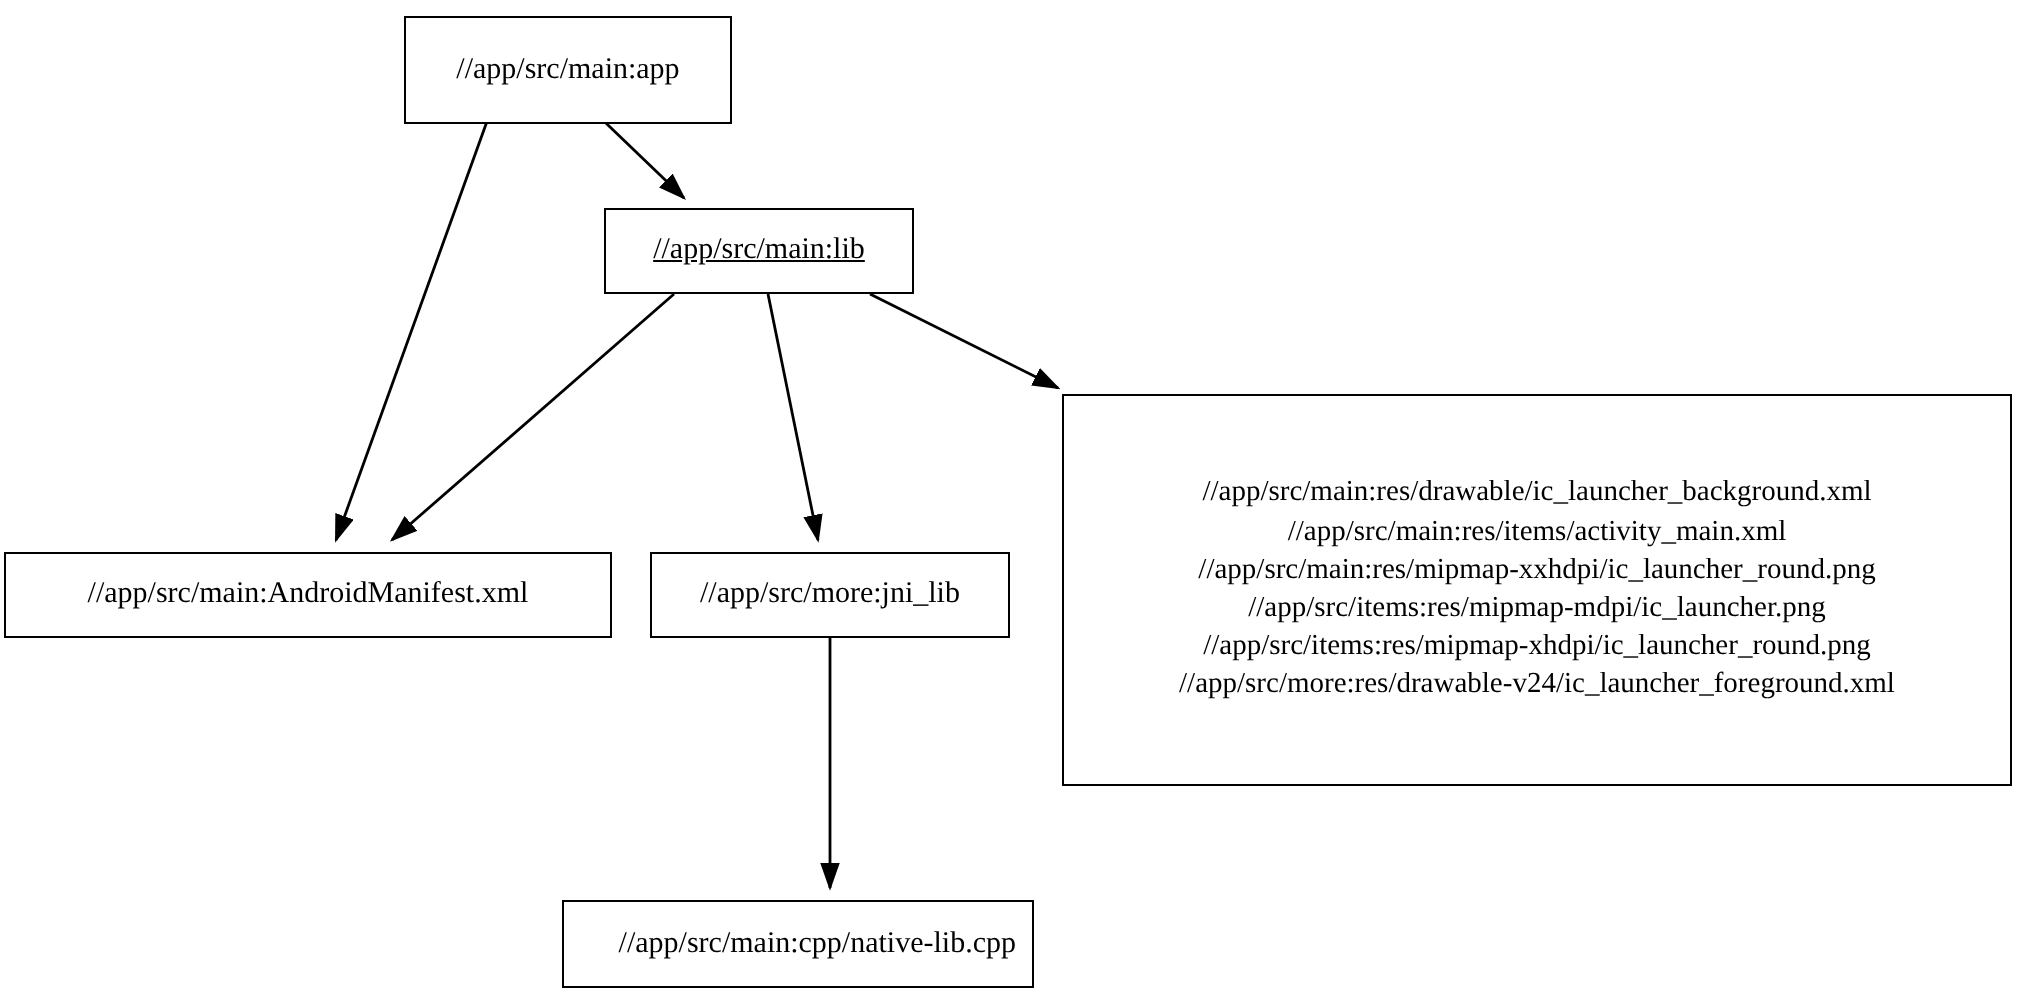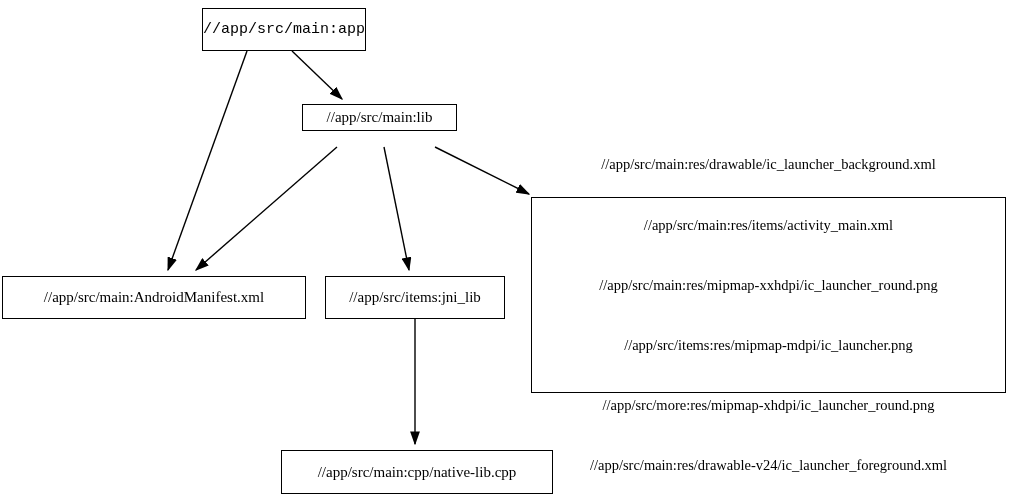--- a/index.html
+++ b/index.html
@@ -38,41 +38,40 @@
     font-size: 15px;
     line-height: 1.0;
     white-space: nowrap;
     z-index: 2;
   }
   .node-label {
     display: block;
     padding: 0 8px;
   }
   
-  #node-app      { left: 202px; top: 8px;   width: 164px; height: 43px; font-family: Liberation Mono, monospace; }
-  #node-lib      { left: 302px; top: 104px; width: 155px; height: 27px; }
+  #node-app      { left: 202px; top: 8px;   width: 164px; height: 54px; }
+  #node-lib      { left: 302px; top: 104px; width: 155px; height: 43px; text-decoration: underline; }
   #node-manifest { left: 2px;   top: 276px; width: 304px; height: 43px; }
   #node-jni      { left: 325px; top: 276px; width: 180px; height: 43px; }
-  #node-cpp      { left: 281px; top: 450px; width: 272px; height: 44px; }
+  #node-cpp      { left: 281px; top: 450px; width: 236px; height: 44px; justify-content: flex-end; }
   #node-resources {
     left: 531px; top: 197px; width: 475px; height: 196px;
     align-items: center;
     justify-content: center;
   }
   .resource-list {
     display: block;
     width: 100%;
     text-align: center;
     font-size: 14.5px;
     line-height: 19.2px;
     white-space: nowrap;
   }
   .resource-list .res-line {
     display: block;
-    margin-top: 41px;
   }
 </style>
 </head>
 <body>
 
 <div id="graph-canvas">
 
   <svg id="edge-layer" viewBox="0 0 1018 496" width="1018" height="496" xmlns="http://www.w3.org/2000/svg">
     <defs>
       <marker id="arrowhead" markerWidth="10" markerHeight="7" refX="9" refY="3.5" orient="auto" markerUnits="strokeWidth">
@@ -99,31 +98,31 @@
 
   <div class="graph-node" id="node-lib">
     <span class="node-label">//app/src/main:lib</span>
   </div>
 
   <div class="graph-node" id="node-manifest">
     <span class="node-label">//app/src/main:AndroidManifest.xml</span>
   </div>
 
   <div class="graph-node" id="node-jni">
-    <span class="node-label">//app/src/items:jni_lib</span>
+    <span class="node-label">//app/src/more:jni_lib</span>
   </div>
 
   <div class="graph-node" id="node-cpp">
     <span class="node-label">//app/src/main:cpp/native-lib.cpp</span>
   </div>
 
   <div class="graph-node" id="node-resources">
     <span class="resource-list" id="resource-list">
         <span class="res-line">//app/src/main:res/drawable/ic_launcher_background.xml</span>
         <span class="res-line">//app/src/main:res/items/activity_main.xml</span>
         <span class="res-line">//app/src/main:res/mipmap-xxhdpi/ic_launcher_round.png</span>
         <span class="res-line">//app/src/items:res/mipmap-mdpi/ic_launcher.png</span>
-        <span class="res-line">//app/src/more:res/mipmap-xhdpi/ic_launcher_round.png</span>
-        <span class="res-line">//app/src/main:res/drawable-v24/ic_launcher_foreground.xml</span>
+        <span class="res-line">//app/src/items:res/mipmap-xhdpi/ic_launcher_round.png</span>
+        <span class="res-line">//app/src/more:res/drawable-v24/ic_launcher_foreground.xml</span>
       </span>
   </div>
 
 </div>
 
 </body></html>

